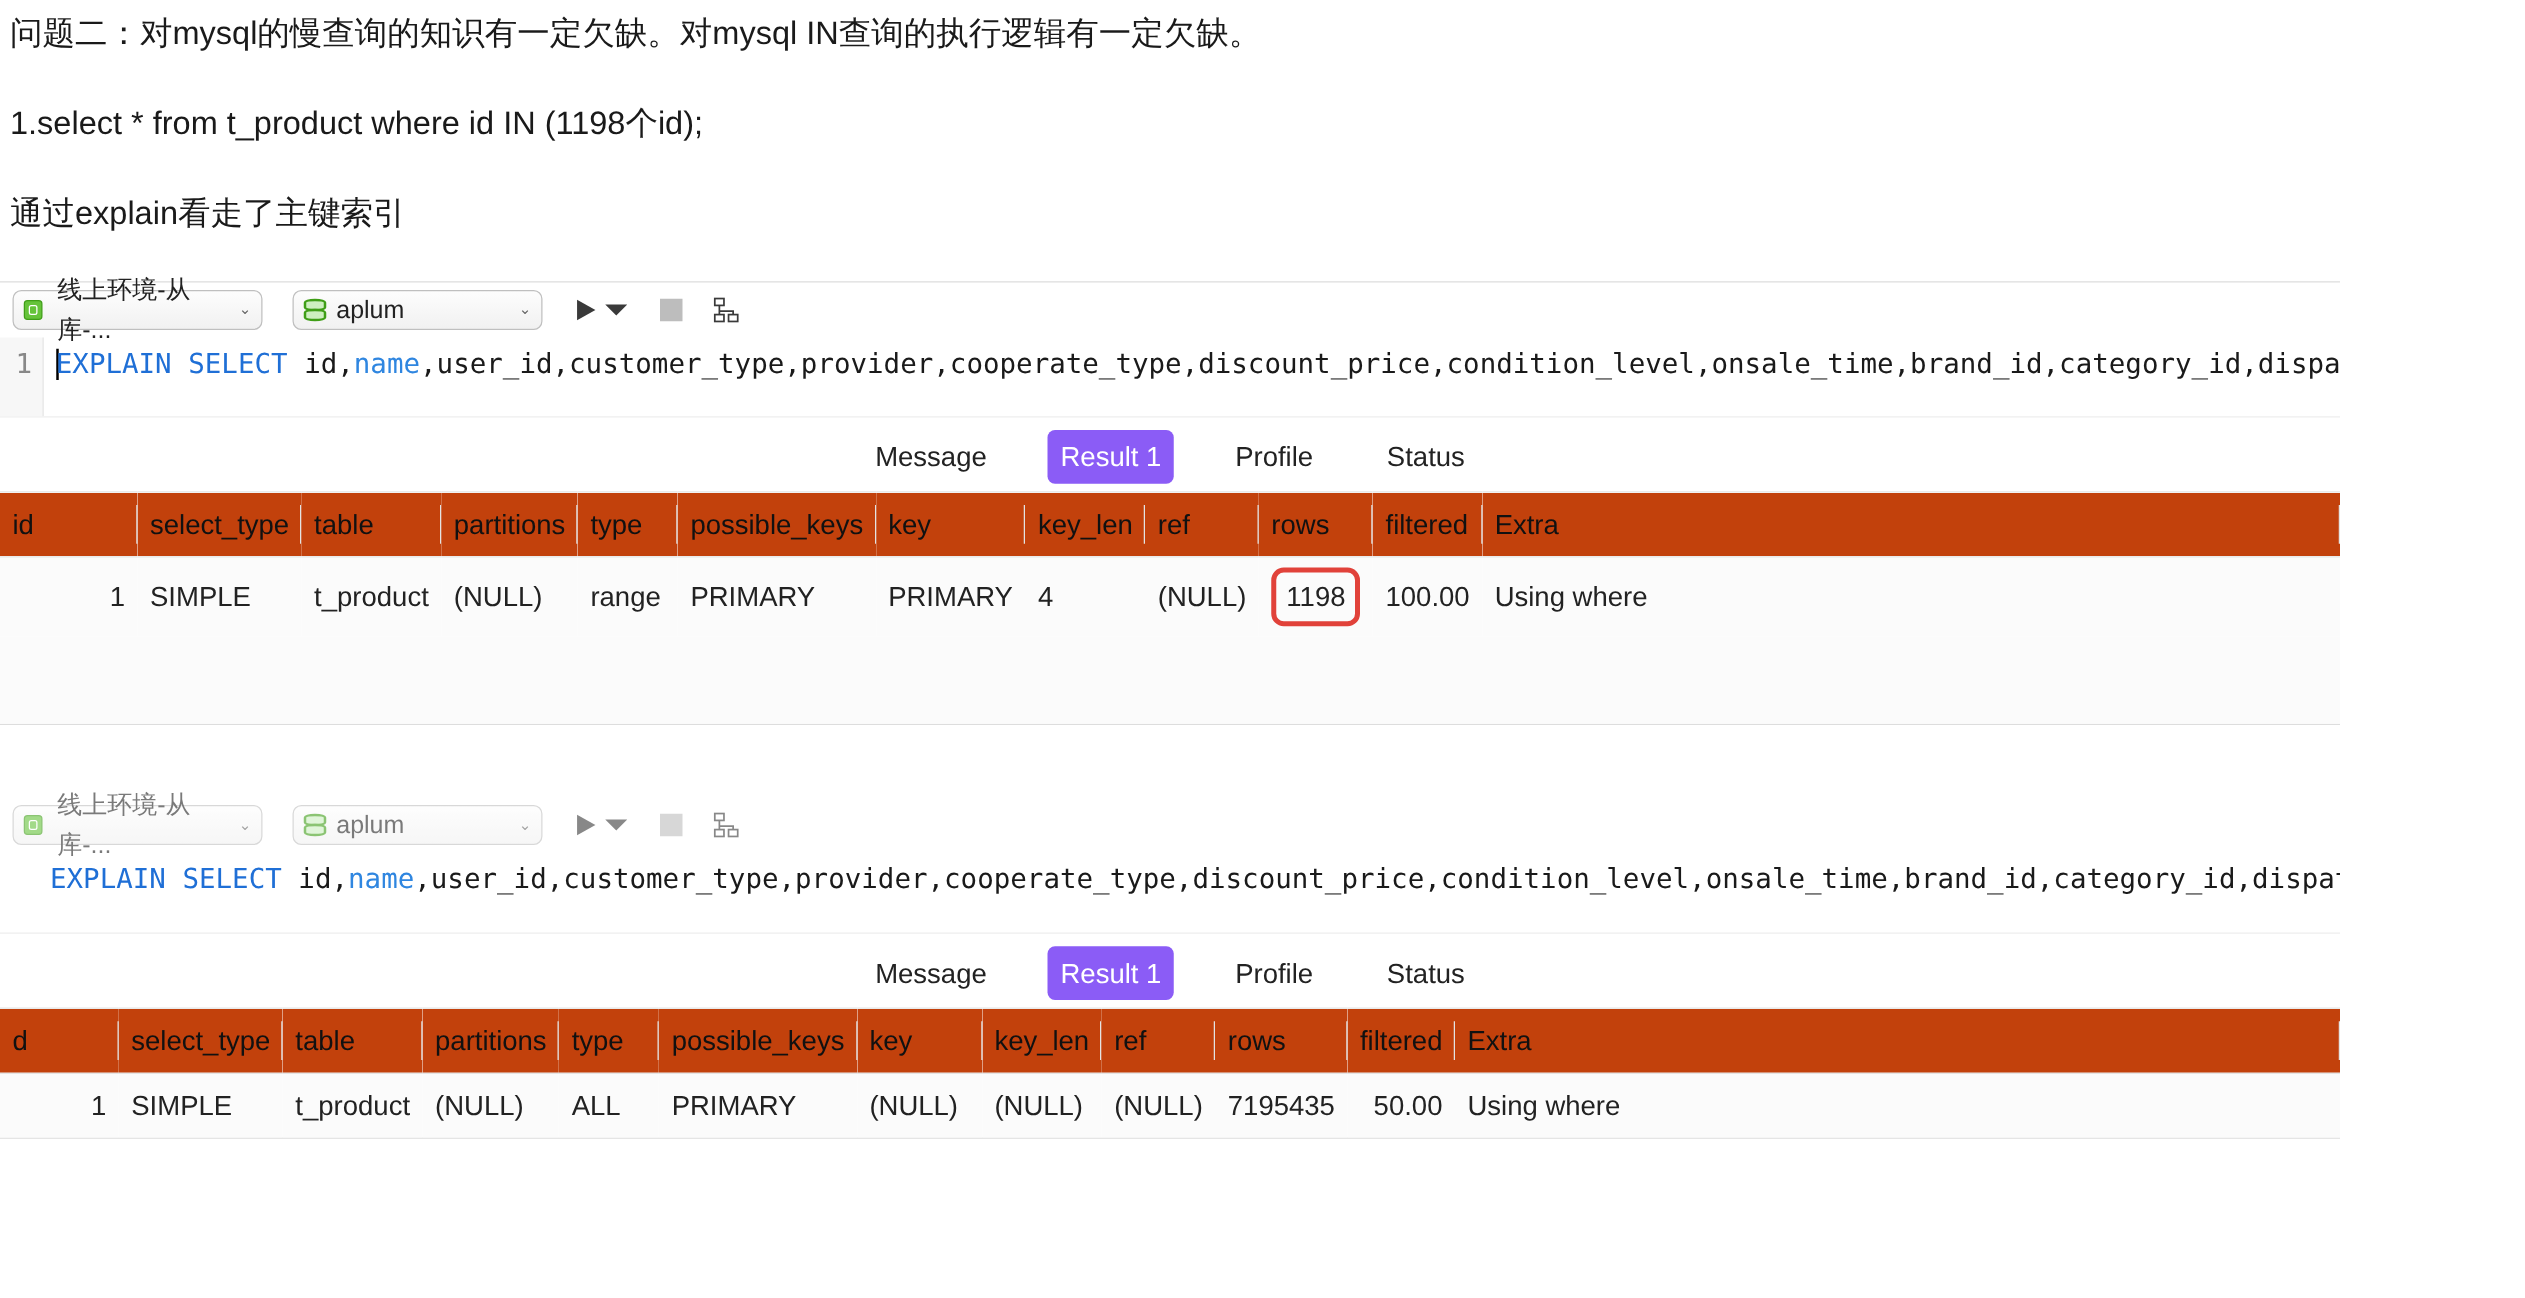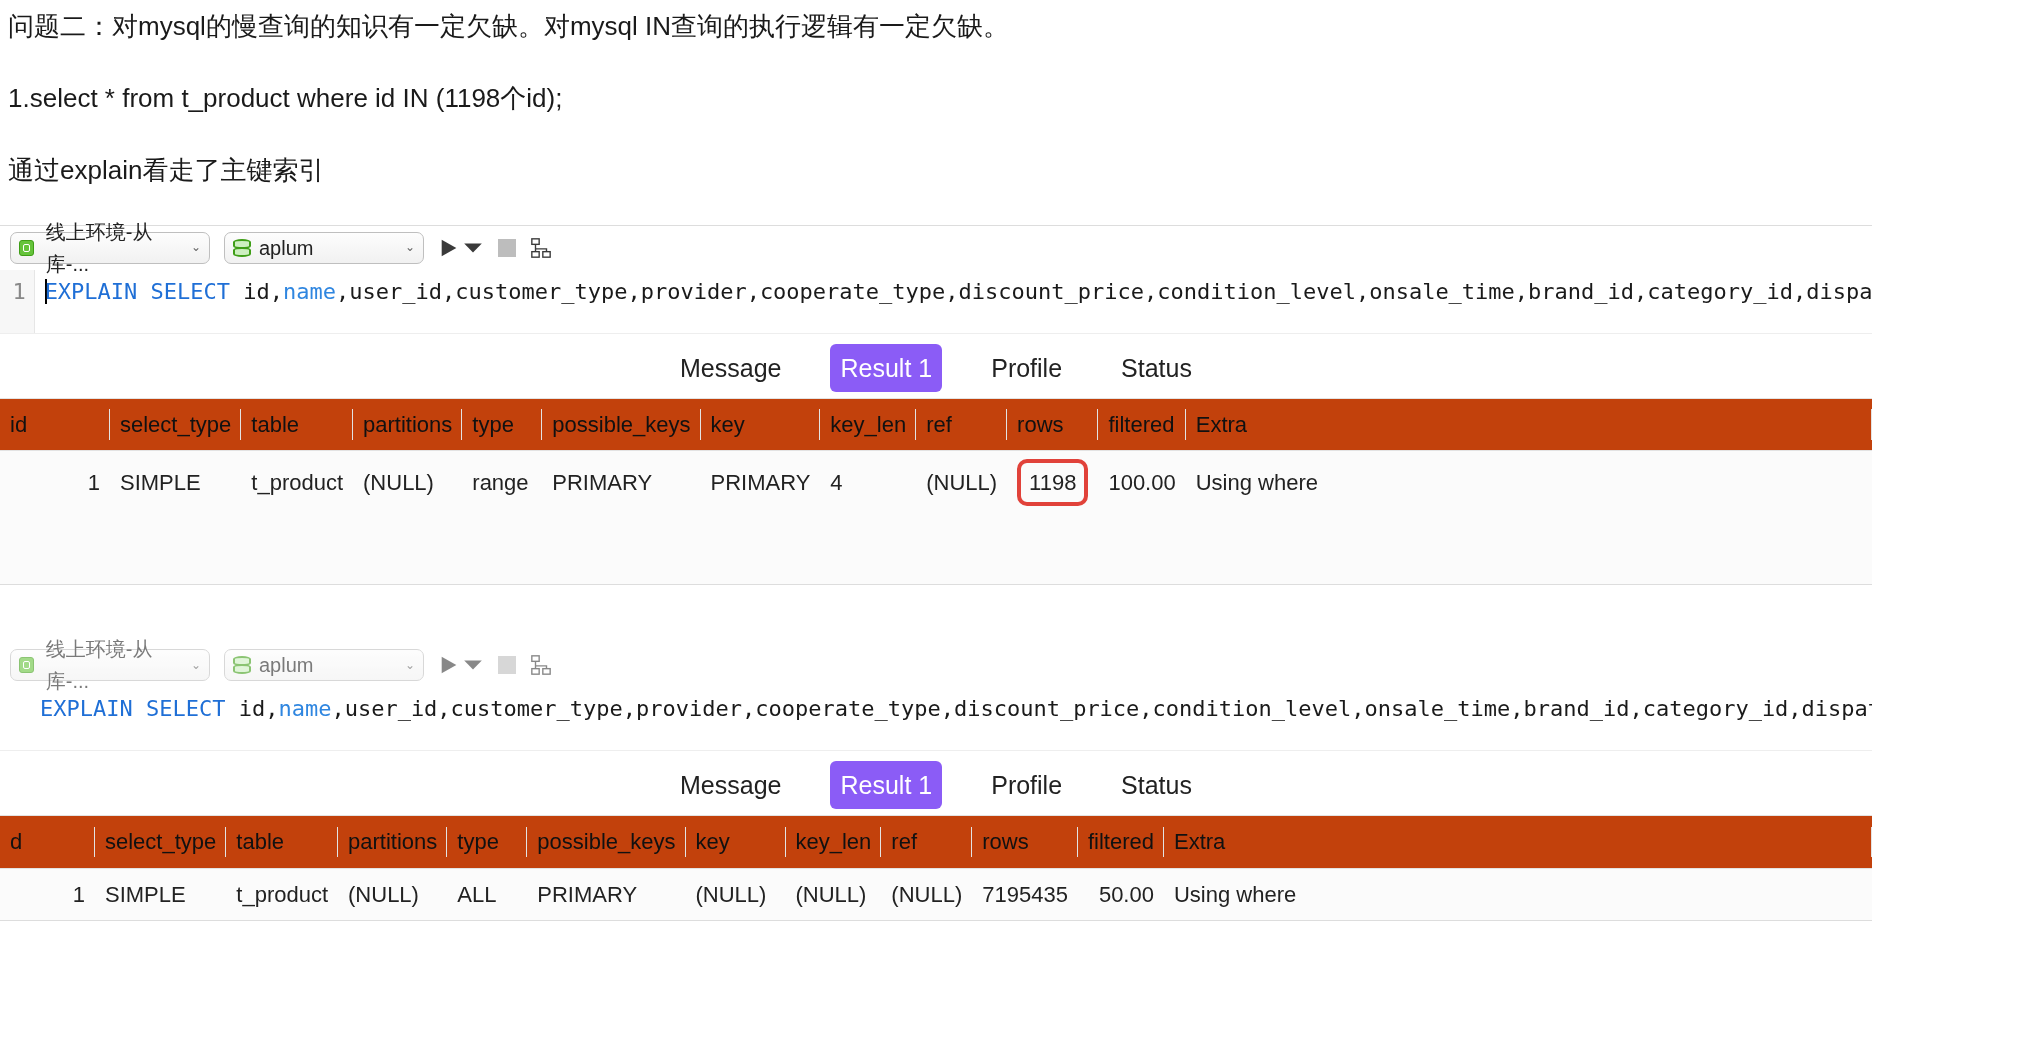--- a/index.html
+++ b/index.html
@@ -28,21 +28,21 @@
   }
   .client-panel.cropped-top { border-top: none; }
   .client-panel.cropped-top .toolbar {
     margin-top: -10px; 
     opacity: 0.6;
   }
 
   .toolbar {
     display: flex;
     align-items: center;
-    gap: 14px;
+    gap: 24px;
     padding: 6px 10px;
   }
   .combo {
     display: flex;
     align-items: center;
     gap: 8px;
     background: linear-gradient(#fdfdfd,#f1f1f1);
     border: 1px solid #bfbfbf;
     border-radius: 7px;
     height: 32px;
@@ -115,21 +115,21 @@
   .kw { color: #1f6fd6; }
   .kw2 { color: #2f86e0; }
   .cursor { border-left: 2px solid #000; margin-right: -2px; }
 
   
   .tabs {
     display: flex;
     justify-content: center;
     gap: 39px;
     padding: 10px 0 6px 0;
-    font-size: 25px;
+    font-size: 22px;
     border-top: 1px solid #eee;
     align-items: center;
   }
   .tab { color: #222; padding: 4px 10px; border-radius: 6px; }
   .tab.active { background: #8b5cf6; color: #fff; }
 
   
   table.result {
     width: 100%;
     border-collapse: collapse;

